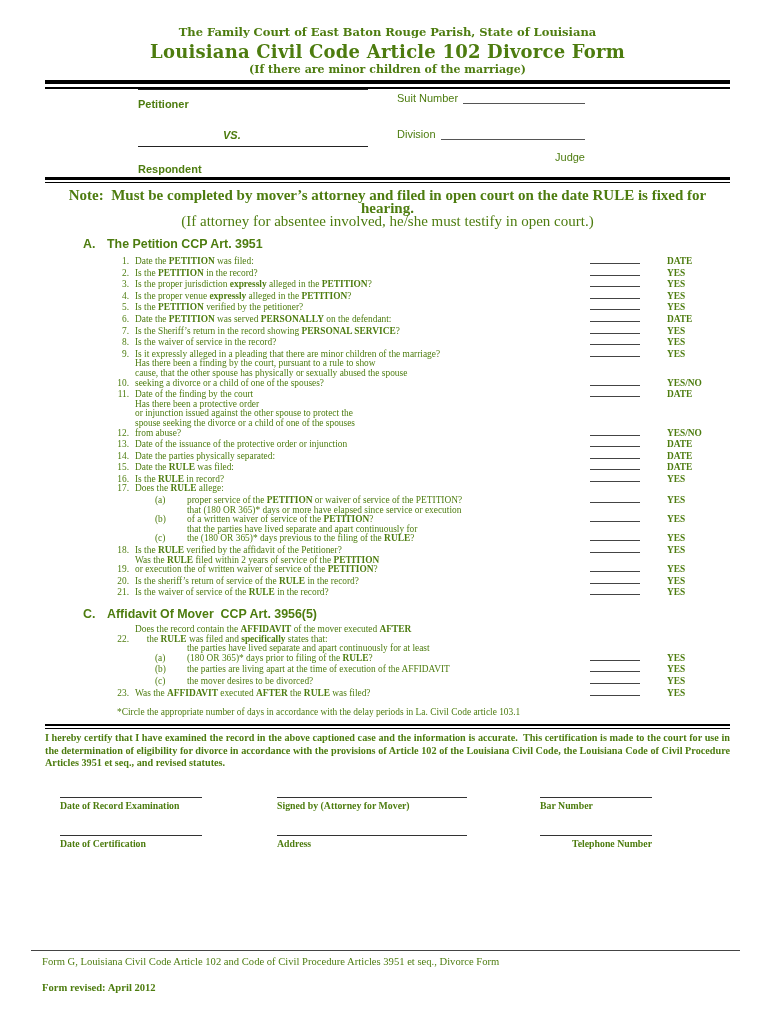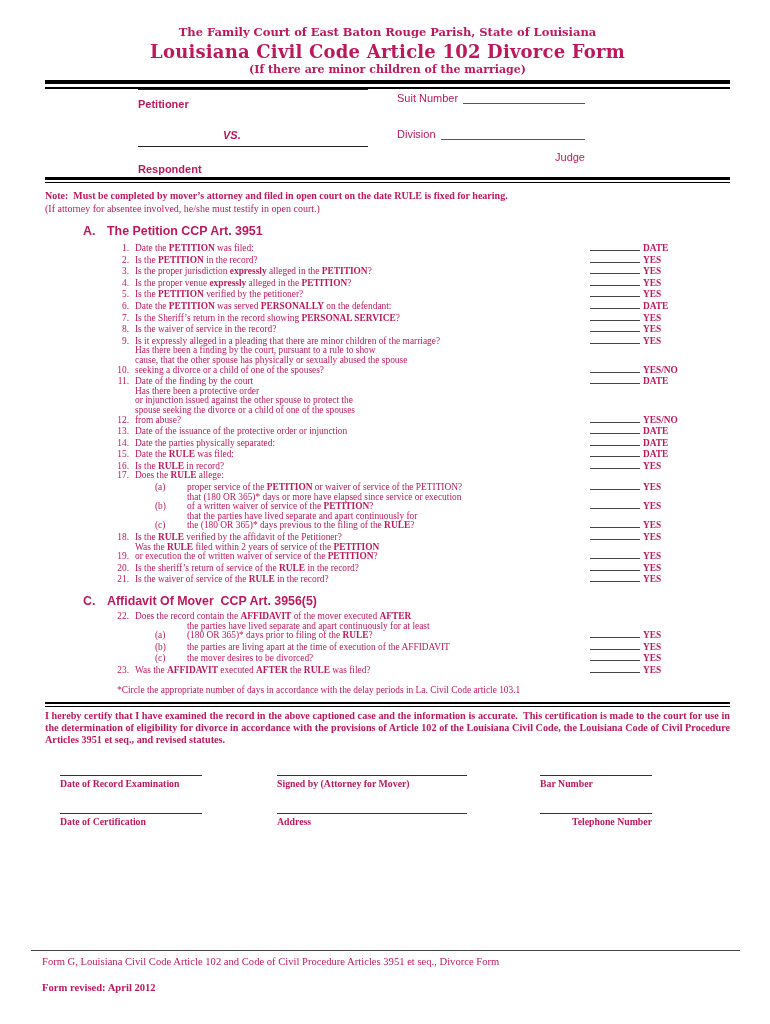--- a/index.html
+++ b/index.html
@@ -1,47 +1,47 @@
 <!DOCTYPE html>
 <html><head>
 <meta charset="utf-8">
 <style>
   html,body{margin:0;padding:0;background:#fff;}
   .page{
     position:relative;width:770px;height:1024px;background:#fff;box-sizing:border-box;
-    padding:26px 40px 12px 45px;color:#be185d;font-family:"Liberation Serif",serif;overflow:hidden;
+    padding:26px 40px 12px 45px;color:#4d7c0f;font-family:"Liberation Serif",serif;overflow:hidden;
   }
   
   .hdr{text-align:center;font-family:"DejaVu Serif",serif;font-weight:bold;}
   .hdr-court{font-size:11.5px;line-height:13px;}
   .hdr-title{font-size:18px;line-height:21px;margin-top:2px;letter-spacing:.2px;}
   .hdr-sub{font-size:11px;line-height:12px;margin-top:2px;}
   .rule-a{height:3px;border-top:4px solid #000;border-bottom:2px solid #000;margin-top:4px;}
   .rule-b{height:2px;border-top:3px solid #000;border-bottom:1px solid #000;}
   .rule-c{height:2px;border-top:2px solid #000;border-bottom:1px solid #000;}
   
   .caption{position:relative;height:88px;font-family:"Liberation Sans",sans-serif;font-size:11px;}
   .cap-line{position:absolute;border-bottom:1.4px solid #222;width:230px;left:93px;}
   .cap-label{position:absolute;left:93px;font-weight:bold;}
   .cap-vs{position:absolute;left:178px;font-weight:bold;}
   .cap-field{position:absolute;left:352px;width:188px;display:flex;align-items:flex-end;}
   .cap-fline{flex:1;border-bottom:1px solid #555;margin-left:5px;height:11px;}
   
-  .note{margin-top:6px;text-align:left;font-size:10px;line-height:13px;}
+  .note{margin-top:6px;text-align:center;font-size:15px;line-height:13px;}
   .note-1{font-weight:bold;}
   
   .sections{margin-top:4px;}
   .sec-h{font-family:"Liberation Sans",sans-serif;font-weight:bold;font-size:12.4px;line-height:13px;margin:10px 0 4px 38px;}
   .sec-letter{display:inline-block;width:24px;}
   .item-row{display:flex;align-items:flex-end;font-size:9.4px;line-height:9.6px;}
   .i-num{flex:none;width:20px;margin-left:64px;text-align:right;}
   .i-num.sub{margin-left:110px;text-align:left;}
   .i-text{flex:1;margin-left:6px;}
   .i-text.sub{margin-left:12px;}
-  .i-ans{flex:none;width:140px;display:flex;align-items:baseline;}
+  .i-ans{flex:none;width:140px;display:flex;align-items:baseline;gap:24px;}
   .blank{display:inline-block;width:50px;border-bottom:1px solid #444;height:8px;}
   .ans-label{font-weight:bold;margin-left:3px;white-space:nowrap;}
   .footnote{margin:9px 0 7px 72px;font-size:9.4px;}
   
   .cert{font-weight:bold;font-size:10.2px;line-height:12.4px;text-align:justify;margin-top:3px;}
   
   .sig{position:relative;height:80px;margin-top:28px;font-size:9.8px;font-weight:bold;}
   .sig-col{position:absolute;}
   .sig-col .sig-line{border-bottom:1px solid #333;height:0;}
   .sig-col .sig-label{margin-top:2px;}
@@ -334,20 +334,21 @@
         <div class="i-ans">
           <span class="blank"></span>
           <b class="ans-label">YES</b>
         </div>
       </div>
       <div class="sec-h"><span class="sec-letter">C.</span><span>Affidavit Of Mover&nbsp; CCP Art. 3956(5)</span></div>
       <div class="item-row">
         <span class="i-num">22.</span>
         <div class="i-text">
           <div class="i-line">Does the record contain the <b>AFFIDAVIT</b> of the mover executed <b>AFTER</b></div>
+          <div class="i-line">&nbsp;&nbsp;&nbsp;&nbsp;&nbsp;the <b>RULE</b> was filed and <b>specifically</b> states that:</div>
         </div>
       </div>
       <div class="item-row">
         <span class="i-num sub">(a)</span>
         <div class="i-text sub">
           <div class="i-line">the parties have lived separate and apart continuously for at least</div>
           <div class="i-line">(180 OR 365)* days prior to filing of the <b>RULE</b>?</div>
         </div>
         <div class="i-ans">
           <span class="blank"></span>

